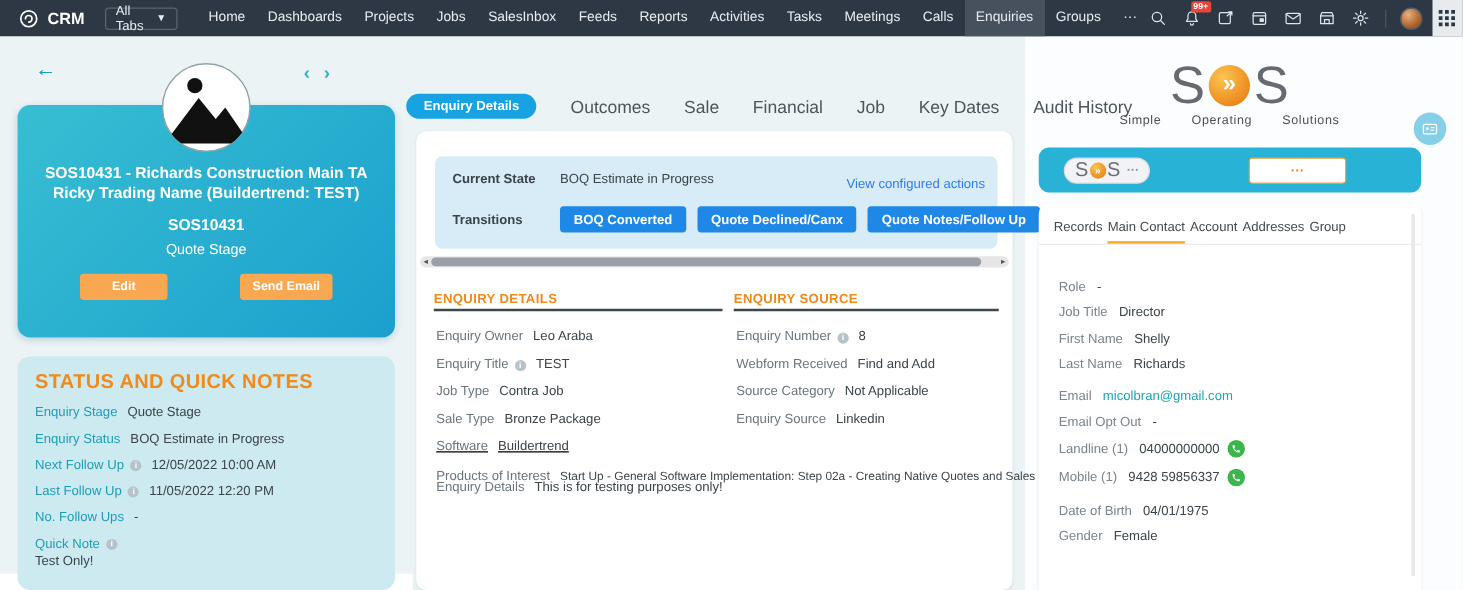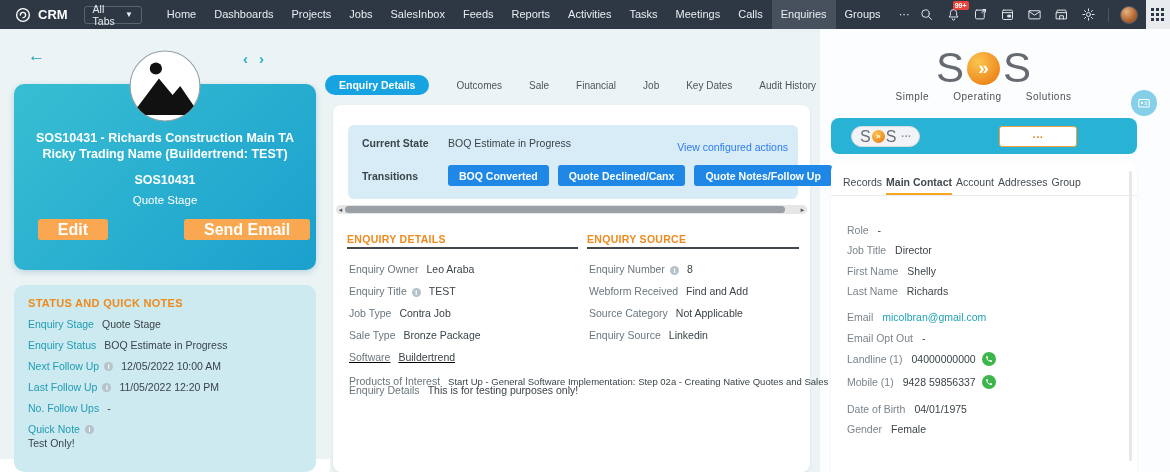--- a/index.html
+++ b/index.html
@@ -27,34 +27,34 @@
 
   
   .back-arrow { left:28px; top:46px; font-size:17px; font-weight:bold; color:#1a9cb7; cursor:pointer; }
   .rec-chevron { top:50px; font-size:15px; font-weight:bold; color:#2bb3c9; cursor:pointer; }
   .record-avatar { left:127px; top:48px; width:76px; height:76px; z-index:12; cursor:pointer; }
   .teal-card { left:14px; top:84px; width:302px; height:186px; border-radius:10px; background:linear-gradient(135deg,#38bed2,#1ba0ce); box-shadow:0 2px 6px rgba(30,120,150,.25); color:#fff; text-align:center; z-index:5; }
   .teal-title { margin:46px 18px 0; font-size:12.5px; font-weight:bold; line-height:16px; }
   .teal-id { margin-top:11px; font-size:12.5px; font-weight:bold; }
   .teal-stage { margin-top:7px; font-size:11.5px; }
   .teal-btns { margin-top:13px; display:flex; justify-content:center; gap:58px; }
-  .orange-btn { min-width:70px; height:21px; background:#f9a750; border:none; border-radius:3px; color:#fff; font-size:16px; font-weight:bold; font-family:inherit; cursor:pointer; padding:0 20px;margin-left:18px; }
+  .orange-btn { min-width:70px; height:21px; background:#f9a750; border:none; border-radius:3px; color:#fff; font-size:10px; font-weight:bold; font-family:inherit; cursor:pointer; padding:0 10px; }
 
   .status-panel { left:14px; top:285px; width:302px; height:187px; background:#cdeaf0; border-radius:10px; padding:12px 14px; }
-  .sp-title { color:#ef8a1c; font-weight:bold; font-size:11px; letter-spacing:.3px; }
+  .sp-title { color:#ef8a1c; font-weight:bold; font-size:16px; letter-spacing:.3px; }
   .sp-row { margin-top:9px; font-size:10.5px; display:flex; align-items:center; }
   .sp-lbl { color:#1f9cb4; }
   .sp-val { color:#3b4449; margin-left:8px; }
   .sp-val-block { color:#3b4449; font-size:10.5px; margin-top:2px; }
   .info-dot { display:inline-block; width:9px; height:9px; border-radius:50%; background:#b6c3ca; color:#fff; font-size:7px; line-height:9px; text-align:center; font-weight:bold; margin-left:5px; }
 
   
   .mid-tabs { left:325px; top:75px; display:flex; align-items:center; gap:27px; }
   .pill-tab { background:#17a3e1; color:#fff; font-weight:bold; font-size:10.5px; padding:4px 14px; border-radius:11px; cursor:pointer; }
-  .flat-tab { font-size:10px; color:#4c555c; cursor:pointer; }
+  .flat-tab { font-size:14px; color:#4c555c; cursor:pointer; }
   .center-card { left:333px; top:105px; width:477px; height:367px; background:#fff; border-radius:8px; box-shadow:0 1px 3px rgba(0,0,0,.08); }
   .bp-panel { position:absolute; left:15px; top:20px; width:450px; height:74px; background:#d7ecf7; border-radius:6px; }
   .bp-row { position:absolute; left:14px; display:flex; align-items:center; }
   .bp-lbl { width:86px; font-size:10.5px; font-weight:bold; color:#3b4449; }
   .bp-state { font-size:10.5px; color:#3b4449; }
   .bp-link { position:absolute; right:10px; top:16px; font-size:10.5px; color:#2e7bf0; cursor:pointer; white-space:nowrap; }
   .blue-btn { height:21px; background:#1f88e7; border:none; border-radius:3px; color:#fff; font-weight:bold; font-size:10.5px; font-family:inherit; padding:0 11px; margin-right:9px; cursor:pointer; white-space:nowrap; }
   .hscroll { position:absolute; left:3px; right:3px; top:100px; height:9px; background:#e6e6e6; border-radius:5px; display:flex; align-items:center; }
   .hthumb { position:absolute; left:9px; right:22px; top:1px; height:7px; background:#9aa0a5; border-radius:4px; cursor:grab; }
   .harrow { font-size:6px; color:#555; width:9px; text-align:center; z-index:2; }
@@ -76,21 +76,21 @@
   .sos-caption { font-size:10px; color:#4b5156; letter-spacing:.5px; margin-top:1px; width:176px; display:flex; justify-content:space-between; }
   .float-btn { left:1131px; top:90px; width:26px; height:26px; border-radius:50%; background:#85cfe9; display:flex; align-items:center; justify-content:center; cursor:pointer; z-index:20; }
   .teal-bar { left:831px; top:118px; width:306px; height:36px; background:#28b2d6; border-radius:8px; }
   .sos-pill { position:absolute; left:20px; top:8px; height:21px; background:#f2f3f7; border:1px solid #d9dde2; border-radius:11px; display:flex; align-items:center; padding:0 8px; cursor:pointer; }
   .sos-pill .sos-s { font-size:16px; line-height:16px; color:#6a6f75; }
   .pill-more { color:#8a939b; font-weight:bold; font-size:10px; margin-left:5px; }
   .actions-btn { position:absolute; left:168px; top:8px; width:78px; height:21px; background:#fff; border:1px solid #f0a23c; border-radius:3px; color:#f0881e; font-weight:bold; font-size:11px; font-family:inherit; cursor:pointer; line-height:18px; }
   .right-card { left:831px; top:163px; width:306px; height:309px; background:#fff; border-radius:8px 8px 0 0; box-shadow:0 1px 3px rgba(0,0,0,.06); }
   .rc-tabs { position:absolute; left:12px; top:13px; display:flex; gap:4px; }
   .rc-tab { font-size:10.5px; color:#424b52; padding-bottom:5px; cursor:pointer; white-space:nowrap; }
-  .rc-tab.active { font-weight:bold; border-bottom:2px solid #f5a623; }
+  .rc-tab.active { font-weight:normal; border-bottom:2px solid #f5a623; }
   .rc-sep { position:absolute; left:0; right:0; top:32px; border-bottom:1px solid #ececec; }
   .rc-fields { position:absolute; left:16px; top:52px; right:20px; }
   .rc-row { display:flex; align-items:center; margin-top:8.5px; font-size:10.5px; }
   .rc-row.gap { margin-top:14px; }
   .rc-lbl { color:#7a848c; }
   .rc-val { color:#3b4449; margin-left:9px; }
   .rc-val.email { color:#1fa3b5; cursor:pointer; }
   .phone-ico { width:14px; height:14px; border-radius:50%; background:#3cb54a; margin-left:6px; display:flex; align-items:center; justify-content:center; cursor:pointer; }
   .v-scroll { position:absolute; right:5px; top:8px; width:3px; height:290px; background:#e8e8e8; border-radius:2px; }
   .white-strip { left:0; top:459px; width:330px; height:13px; background:#fff; }

